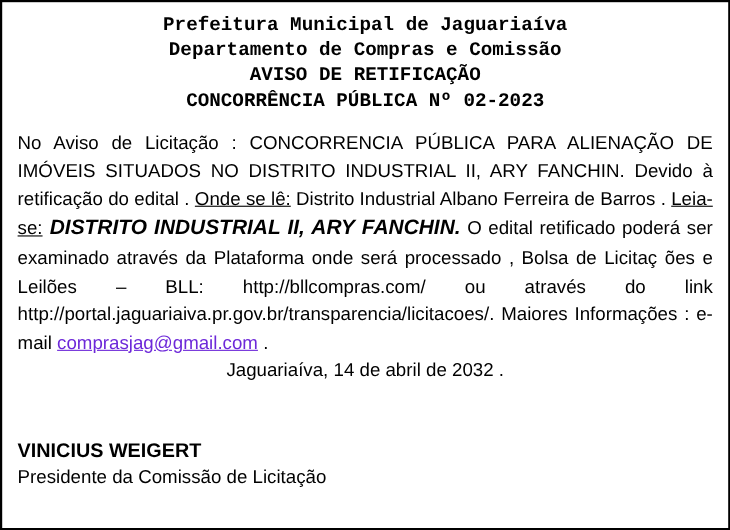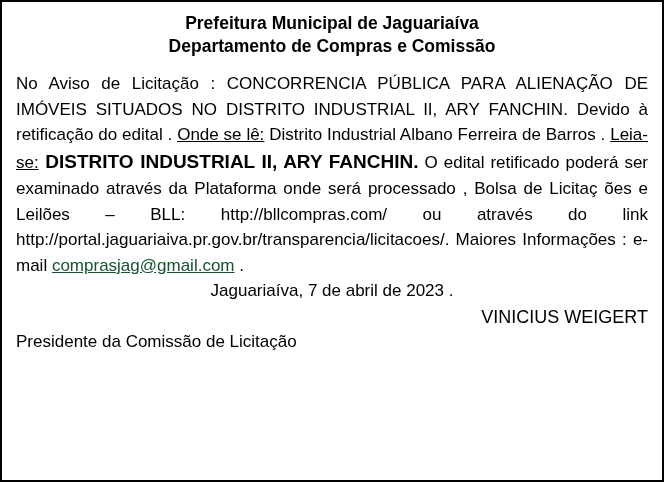--- a/index.html
+++ b/index.html
@@ -25,45 +25,47 @@
   }
   .header {
     text-align: center;
     font-weight: bold;
     font-size: 17.5px;
     line-height: 1.32;
   }
   .header .line {
     display: block;
     white-space: nowrap;
+    font-family: Liberation Mono, monospace;
   }
   .body-text {
     margin-top: 13px;
     font-size: 17px;
     line-height: 1.5;
     text-align: justify;
     text-justify: inter-word;
   }
   .body-text p {
     margin: 0;
     text-align: justify;
   }
   .b { font-weight: normal; }
   .u { text-decoration: underline; }
-  .big { font-size: 19px; font-weight: bold; }
+  .big { font-size: 19px; font-weight: bold; font-style: italic; }
   .link {
-    color: #14532d;
+    color: #6d28d9;
     text-decoration: underline;
   }
   .sign-name {
     display: block;
-    text-align: right;
-    font-weight: normal;
+    text-align: left;
+    font-weight: bold;
     font-size: 18px;
     line-height: 1.45;
+    margin-top: 46px;
   }
   .sign-role {
     display: block;
     text-align: left;
     font-size: 17px;
     line-height: 1.45;
   }
   .loc-line {
     display: block;
     text-align: center;
@@ -72,23 +74,25 @@
   }
 </style>
 </head>
 <body>
 
 <div id="page">
 
   <div class="header">
     <span class="line">Prefeitura Municipal de Jaguariaíva</span>
     <span class="line">Departamento de Compras e Comissão</span>
+    <span class="line">AVISO DE RETIFICAÇÃO</span>
+    <span class="line">CONCORRÊNCIA PÚBLICA Nº 02-2023</span>
   </div>
 
   <div class="body-text">
     <p><span>No Aviso de Licitação  : </span><span class="b">CONCORRENCIA PÚBLICA PARA ALIENAÇÃO DE IMÓVEIS SITUADOS NO DISTRITO INDUSTRIAL II, ARY FANCHIN</span><span>. Devido à  retificação  do edital .</span> <span class="b u">Onde se lê:</span><span> Distrito Industrial Albano Ferreira de Barros     . </span><span class="b u">Leia-se:</span><span class="big"> DISTRITO INDUSTRIAL II, ARY FANCHIN.</span><span> O edital retificado poderá ser  examinado através da Plataforma onde será  processado , Bolsa de   Licitaç ões e Leilões   –  BLL: </span><span>http://bllcompras.com/</span><span> ou          através        do        link </span><span>http://portal.jaguariaiva.pr.gov.br/transparencia/licitacoes/.</span> <span>Maiores  Informações : e-mail </span><span class="link">comprasjag@gmail.com</span><span>  .</span></p>
 
-    <span class="loc-line">Jaguariaíva,   7 de abril de 2023 .</span>
+    <span class="loc-line">Jaguariaíva,   14 de abril de 2032 .</span>
     <span class="sign-name">VINICIUS WEIGERT</span>
     <span class="sign-role">Presidente da Comissão de Licitação</span>
   </div>
 
 </div>
 
 </body></html>

